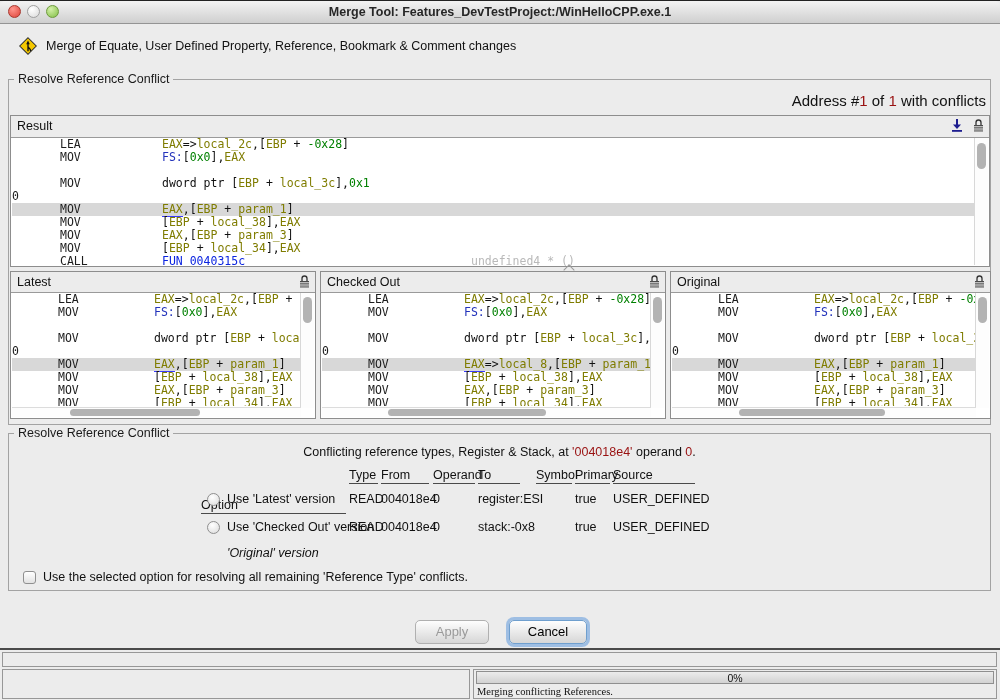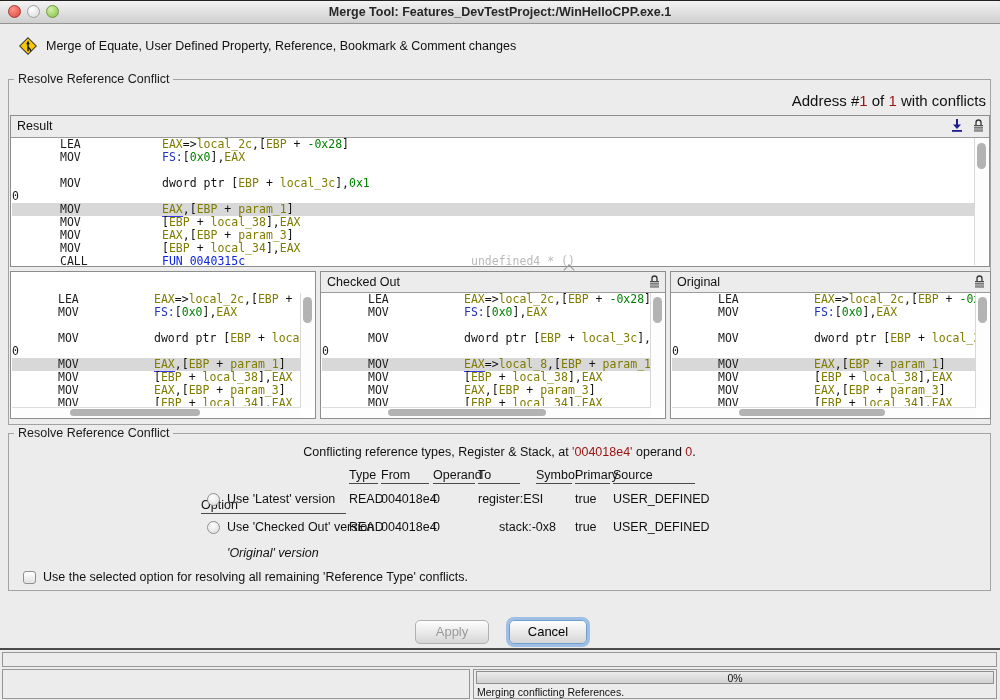--- a/index.html
+++ b/index.html
@@ -133,20 +133,30 @@
         <div class="line"><span class="lm"></span><span class="mn">CALL</span><span class="ops"><span class="tok-fun">FUN 0040315c</span><span class="tok-sig">undefined4 * ()</span></span></div>
       </div>
     <div class="vscroll" style="top:22px;bottom:1px;right:1px;">
       <div class="vthumb" style="top:5px;height:26px;"></div>
     </div>
   </div>
 
   <span class="caret" style="left:565px;top:265px;"></span>
 
   <div class="lbox panel" style="left:10px;top:270px;width:306px;height:148px;">
+    <div class="lbox-hdr" style="height:20px;">
+      <span class="hdr-label">Latest</span>
+      <span class="hdr-icons">
+        <svg class="icon-btn" width="13" height="15" viewBox="0 0 13 15">
+          <path d="M4 7 V4.5 a2.5 2.5 0 0 1 5 0 V7" stroke="#333" stroke-width="1.3" fill="none"></path>
+          <rect x="2" y="7" width="9" height="7" fill="#4a4a4a"></rect>
+          <path d="M2 8.6 h9 M2 10.2 h9 M2 11.8 h9 M2 13.2 h9" stroke="#e8e8e8" stroke-width="0.8"></path>
+        </svg>
+      </span>
+    </div>
     <div class="listing" style="top:21px;width:290px;height:113px;">
         <div class="line"><span class="lm"></span><span class="mn">LEA</span><span class="ops"><span class="tok-reg">EAX</span><span class="tok-pl">=&gt;</span><span class="tok-reg">local_2c</span><span class="tok-pl">,[</span><span class="tok-reg">EBP</span><span class="tok-pl"> + </span><span class="tok-num">-0x28</span></span></div>
         <div class="line"><span class="lm"></span><span class="mn">MOV</span><span class="ops"><span class="tok-seg">FS:</span><span class="tok-pl">[</span><span class="tok-num">0x0</span><span class="tok-pl">],</span><span class="tok-reg">EAX</span></span></div>
         <div class="line"><span class="lm"></span><span class="mn"></span><span class="ops"></span></div>
         <div class="line"><span class="lm"></span><span class="mn">MOV</span><span class="ops"><span class="tok-pl">dword ptr [</span><span class="tok-reg">EBP</span><span class="tok-pl"> + </span><span class="tok-reg">local_3c</span></span></div>
         <div class="line"><span class="lm">0</span><span class="mn"></span><span class="ops"></span></div>
         <div class="line hl"><span class="lm"></span><span class="mn">MOV</span><span class="ops"><span class="tok-reg tok-ul">EAX</span><span class="tok-pl">,[</span><span class="tok-reg">EBP</span><span class="tok-pl"> + </span><span class="tok-reg">param_1</span><span class="tok-pl">]</span></span></div>
         <div class="line"><span class="lm"></span><span class="mn">MOV</span><span class="ops"><span class="tok-pl">[</span><span class="tok-reg">EBP</span><span class="tok-pl"> + </span><span class="tok-reg">local_38</span><span class="tok-pl">],</span><span class="tok-reg">EAX</span></span></div>
         <div class="line"><span class="lm"></span><span class="mn">MOV</span><span class="ops"><span class="tok-reg">EAX</span><span class="tok-pl">,[</span><span class="tok-reg">EBP</span><span class="tok-pl"> + </span><span class="tok-reg">param_3</span><span class="tok-pl">]</span></span></div>
         <div class="line"><span class="lm"></span><span class="mn">MOV</span><span class="ops"><span class="tok-pl">[</span><span class="tok-reg">EBP</span><span class="tok-pl"> + </span><span class="tok-reg">local_34</span><span class="tok-pl">],</span><span class="tok-reg">EAX</span></span></div>
@@ -240,21 +250,21 @@
           <span class="cell" style="left: 469px;">register:ESI</span>
           <span class="cell" style="left: 566px;">true</span>
           <span class="cell" style="left: 604px;">USER_DEFINED</span>
         </div>
         <div class="trow" style="top: 86px;">
           <span class="radio" style="left: 198px; top: 1px;"></span>
           <span class="cell" style="left: 218px;">Use 'Checked Out' version</span>
           <span class="cell" style="left: 340px;">READ</span>
           <span class="cell" style="left: 372px;">004018e4</span>
           <span class="cell" style="left: 424px;">0</span>
-          <span class="cell" style="left: 469px; margin-left: 21px;">stack:-0x8</span>
+          <span class="cell" style="left: 469px;">stack:-0x8</span>
           <span class="cell" style="left: 566px;">true</span>
           <span class="cell" style="left: 604px;">USER_DEFINED</span>
         </div>
         <div class="trow" style="top: 112px;">
           <span class="cell" style="left: 218px; font-style: italic;">'Original' version</span>
         </div>
       </div>
     <span class="checkbox" style="top:137px;"></span>
     <span class="chk-label" style="top:136px;">Use the selected option for resolving all remaining 'Reference Type' conflicts.</span>
   </div>
@@ -262,16 +272,16 @@
   <div class="btn disabled" style="left:415px;top:619px;width:74px;">Apply</div>
   <div class="btn focused" style="left:509px;top:619px;width:78px;">Cancel</div>
 
   <div class="footer-sep"></div>
   <div class="sbar" style="left:2px;top:651px;width:995px;height:15px;"></div>
   <div class="sbar" style="left:2px;top:668px;width:468px;height:30px;"></div>
   <div class="sbar" style="left:473px;top:668px;width:524px;height:30px;">
     <div class="progress" style="left:2px;top:1px;width:518px;height:13px;">
       <span>0%</span>
     </div>
-    <div class="status-text" style="left:3px;top:16px;">Merging conflicting References.</div>
+    <div class="status-text" style="left:3px;top:16px;font-family:Liberation Serif, serif;">Merging conflicting References.</div>
   </div>
 
 </div>
 
 </body></html>

